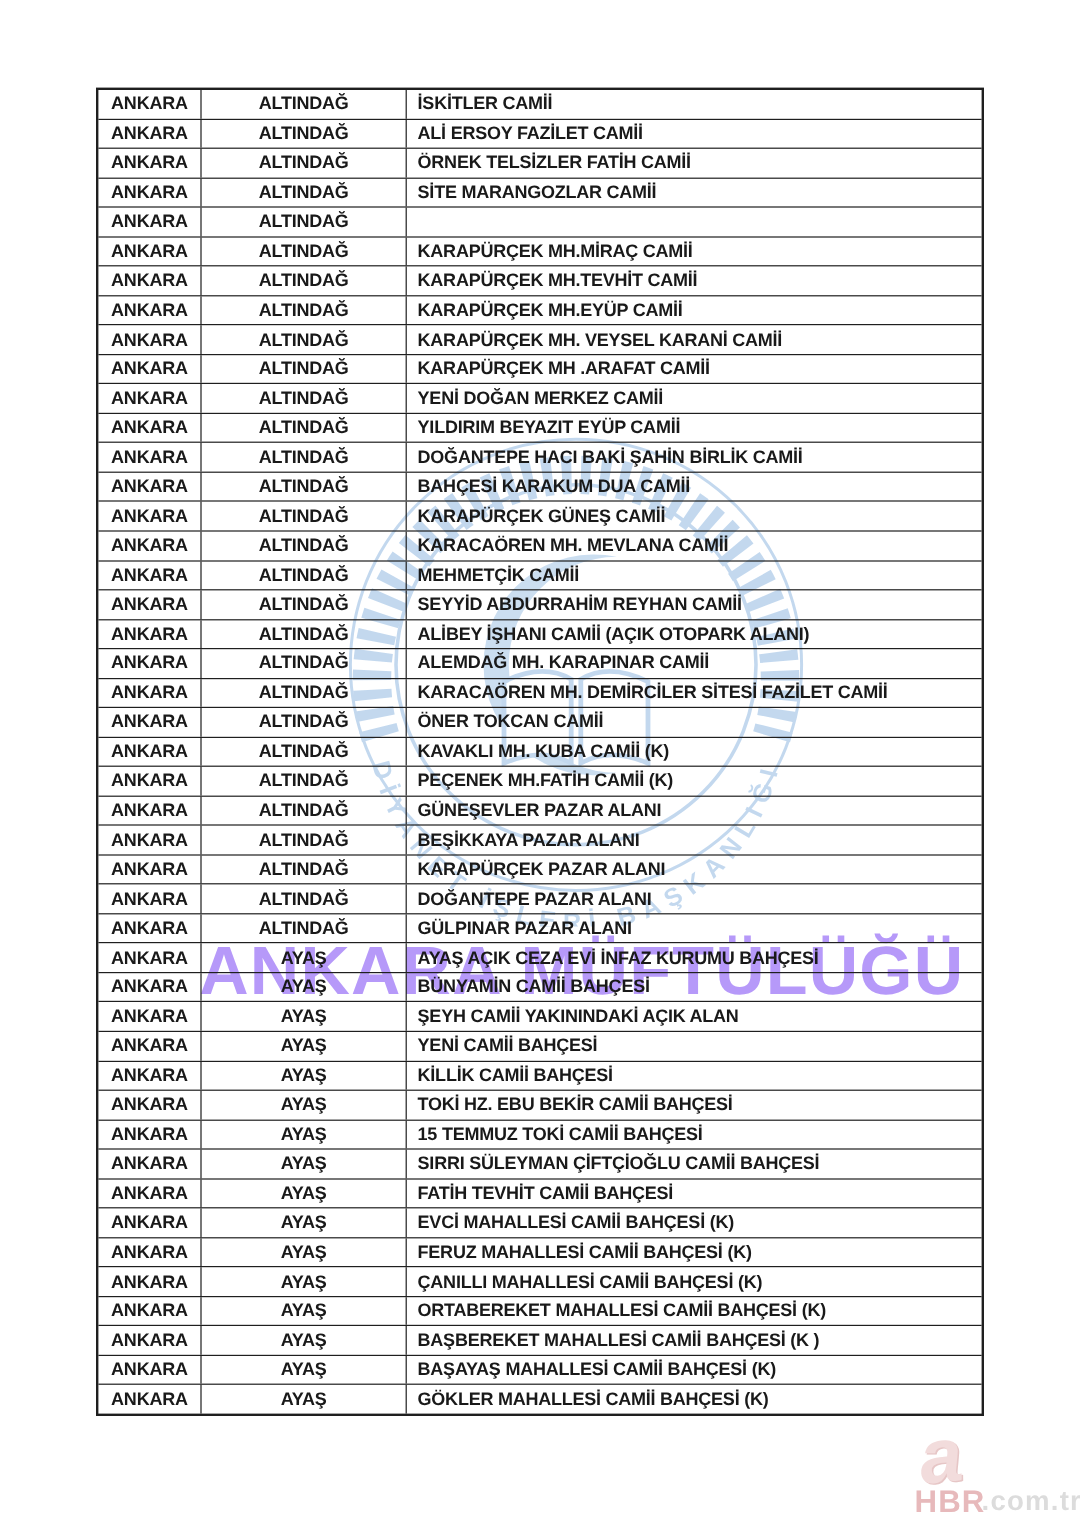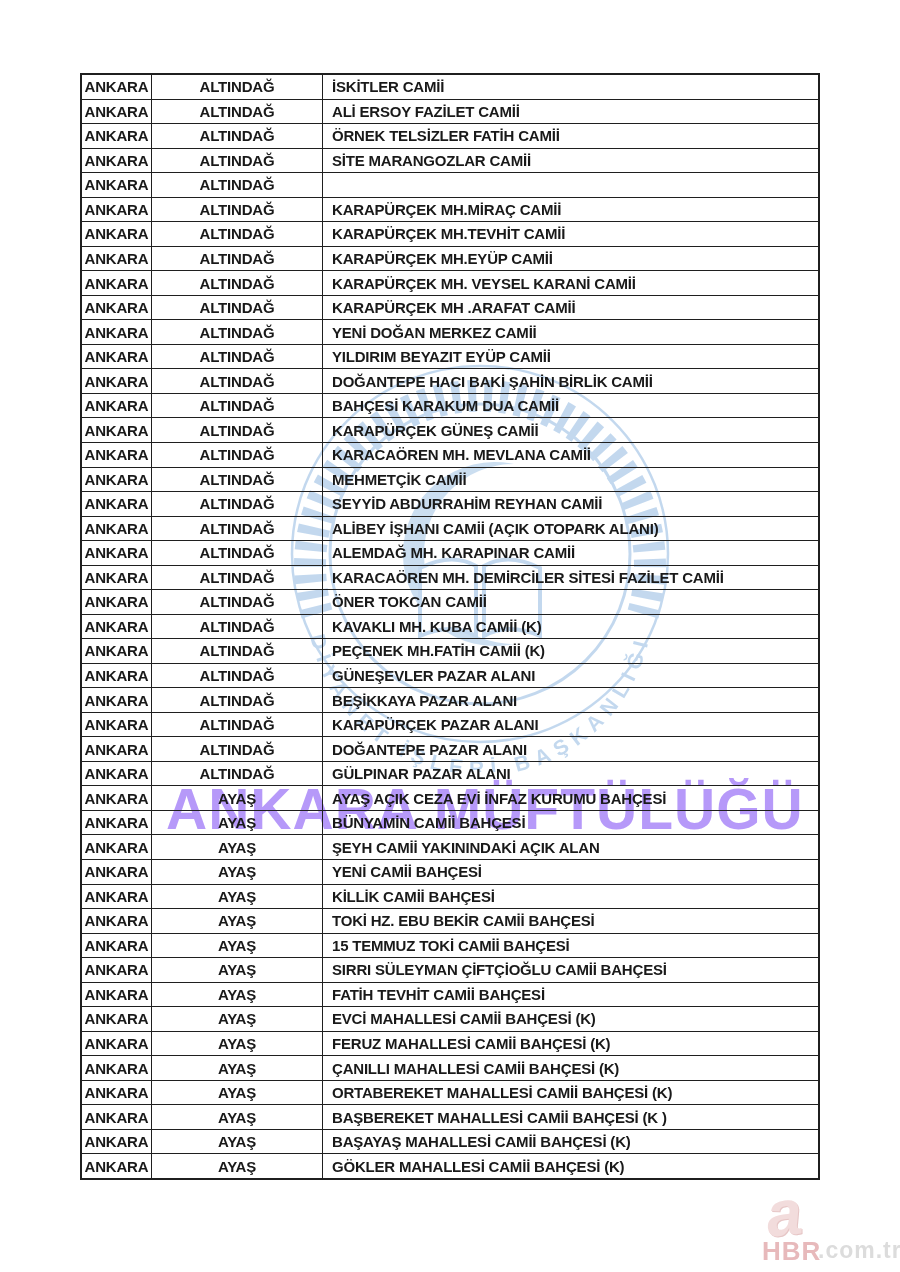--- a/index.html
+++ b/index.html
@@ -15,21 +15,21 @@
 
   
   #tbl{position:absolute;left:80px;top:73px;width:740px;height:1107px;z-index:2;
        border:2px solid #1f1f1f;box-sizing:border-box;
        display:flex;flex-direction:column;}
   .row{flex:1 1 0;display:flex;border-bottom:1.5px solid #1f1f1f;box-sizing:border-box;min-height:0;}
   .row:last-child{border-bottom:none;}
   .cell{display:flex;align-items:center;box-sizing:border-box;
         font-size:15px;font-weight:700;color:#191919;letter-spacing:-0.2px;
         white-space:nowrap;overflow:hidden;}
-  .c1{width:70px;border-right:1.5px solid #1f1f1f;justify-content:center;}
+  .c1{width:86px;border-right:1.5px solid #1f1f1f;justify-content:center;}
   .c2{width:171px;border-right:1.5px solid #1f1f1f;justify-content:center;}
   .c3{flex:1;justify-content:flex-start;padding-left:9px;}
 
   
   #badge{position:absolute;left:752px;top:1192px;width:146px;height:76px;z-index:3;}
   #badge .aglyph{position:absolute;left:14px;top:-16px;
         font-size:64px;font-weight:800;font-style:italic;
         color:#f2dcdc;text-shadow:1px 1px 0 #e6c6c6, -1px -1px 0 #ffffff;
         transform:rotate(-6deg);}
   #badge .hbr{position:absolute;left:10px;top:44px;

